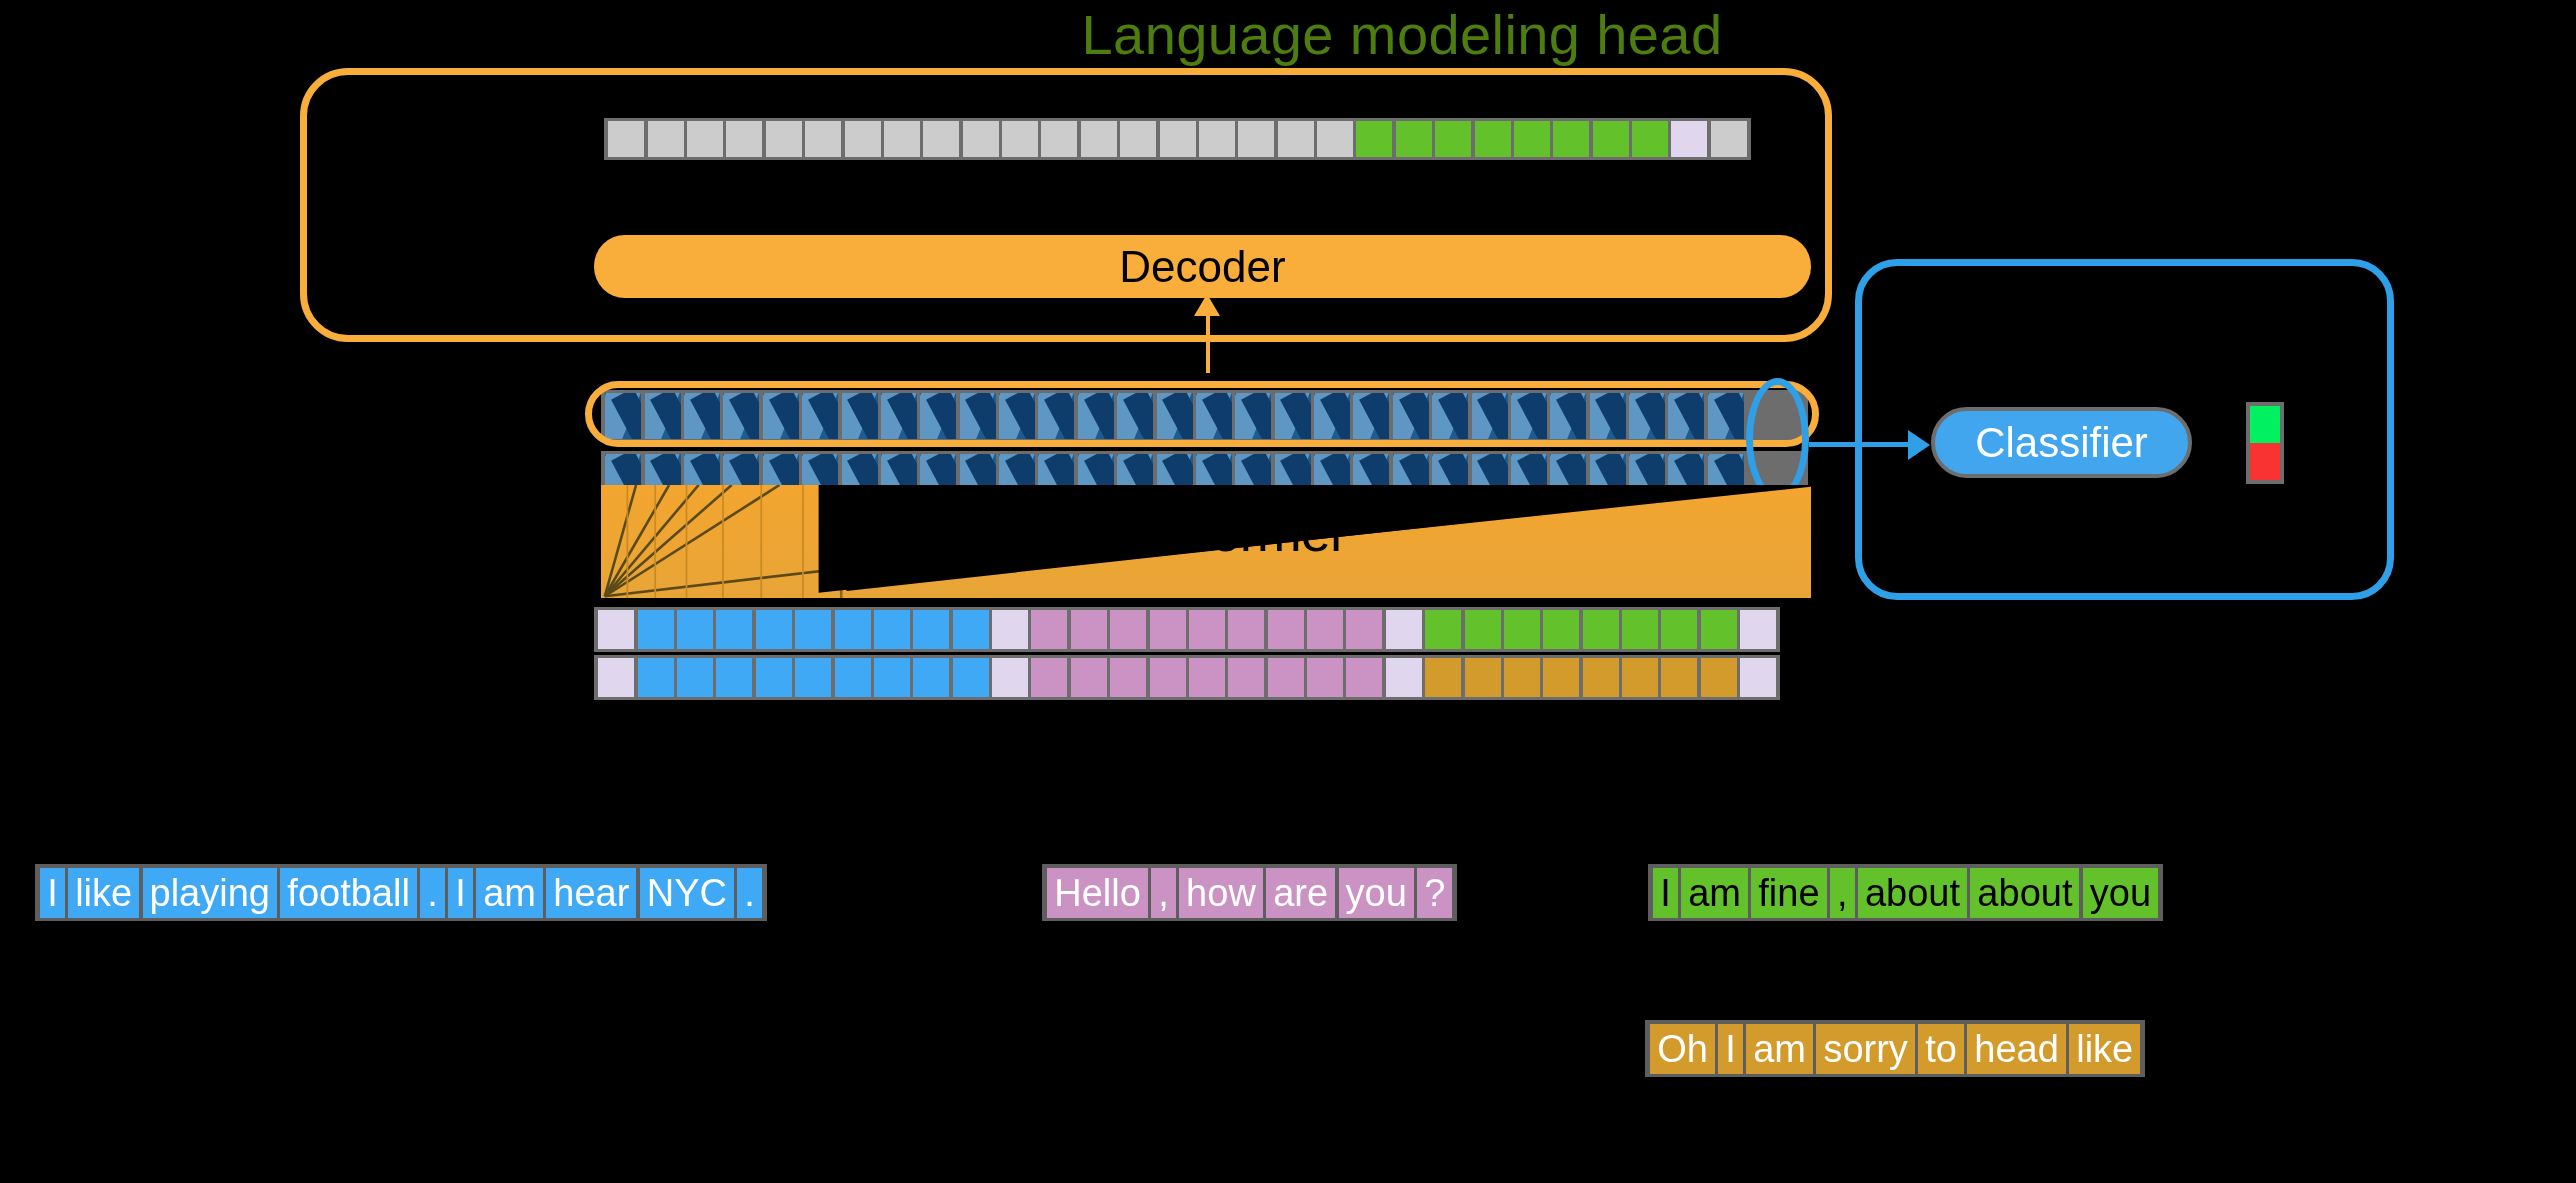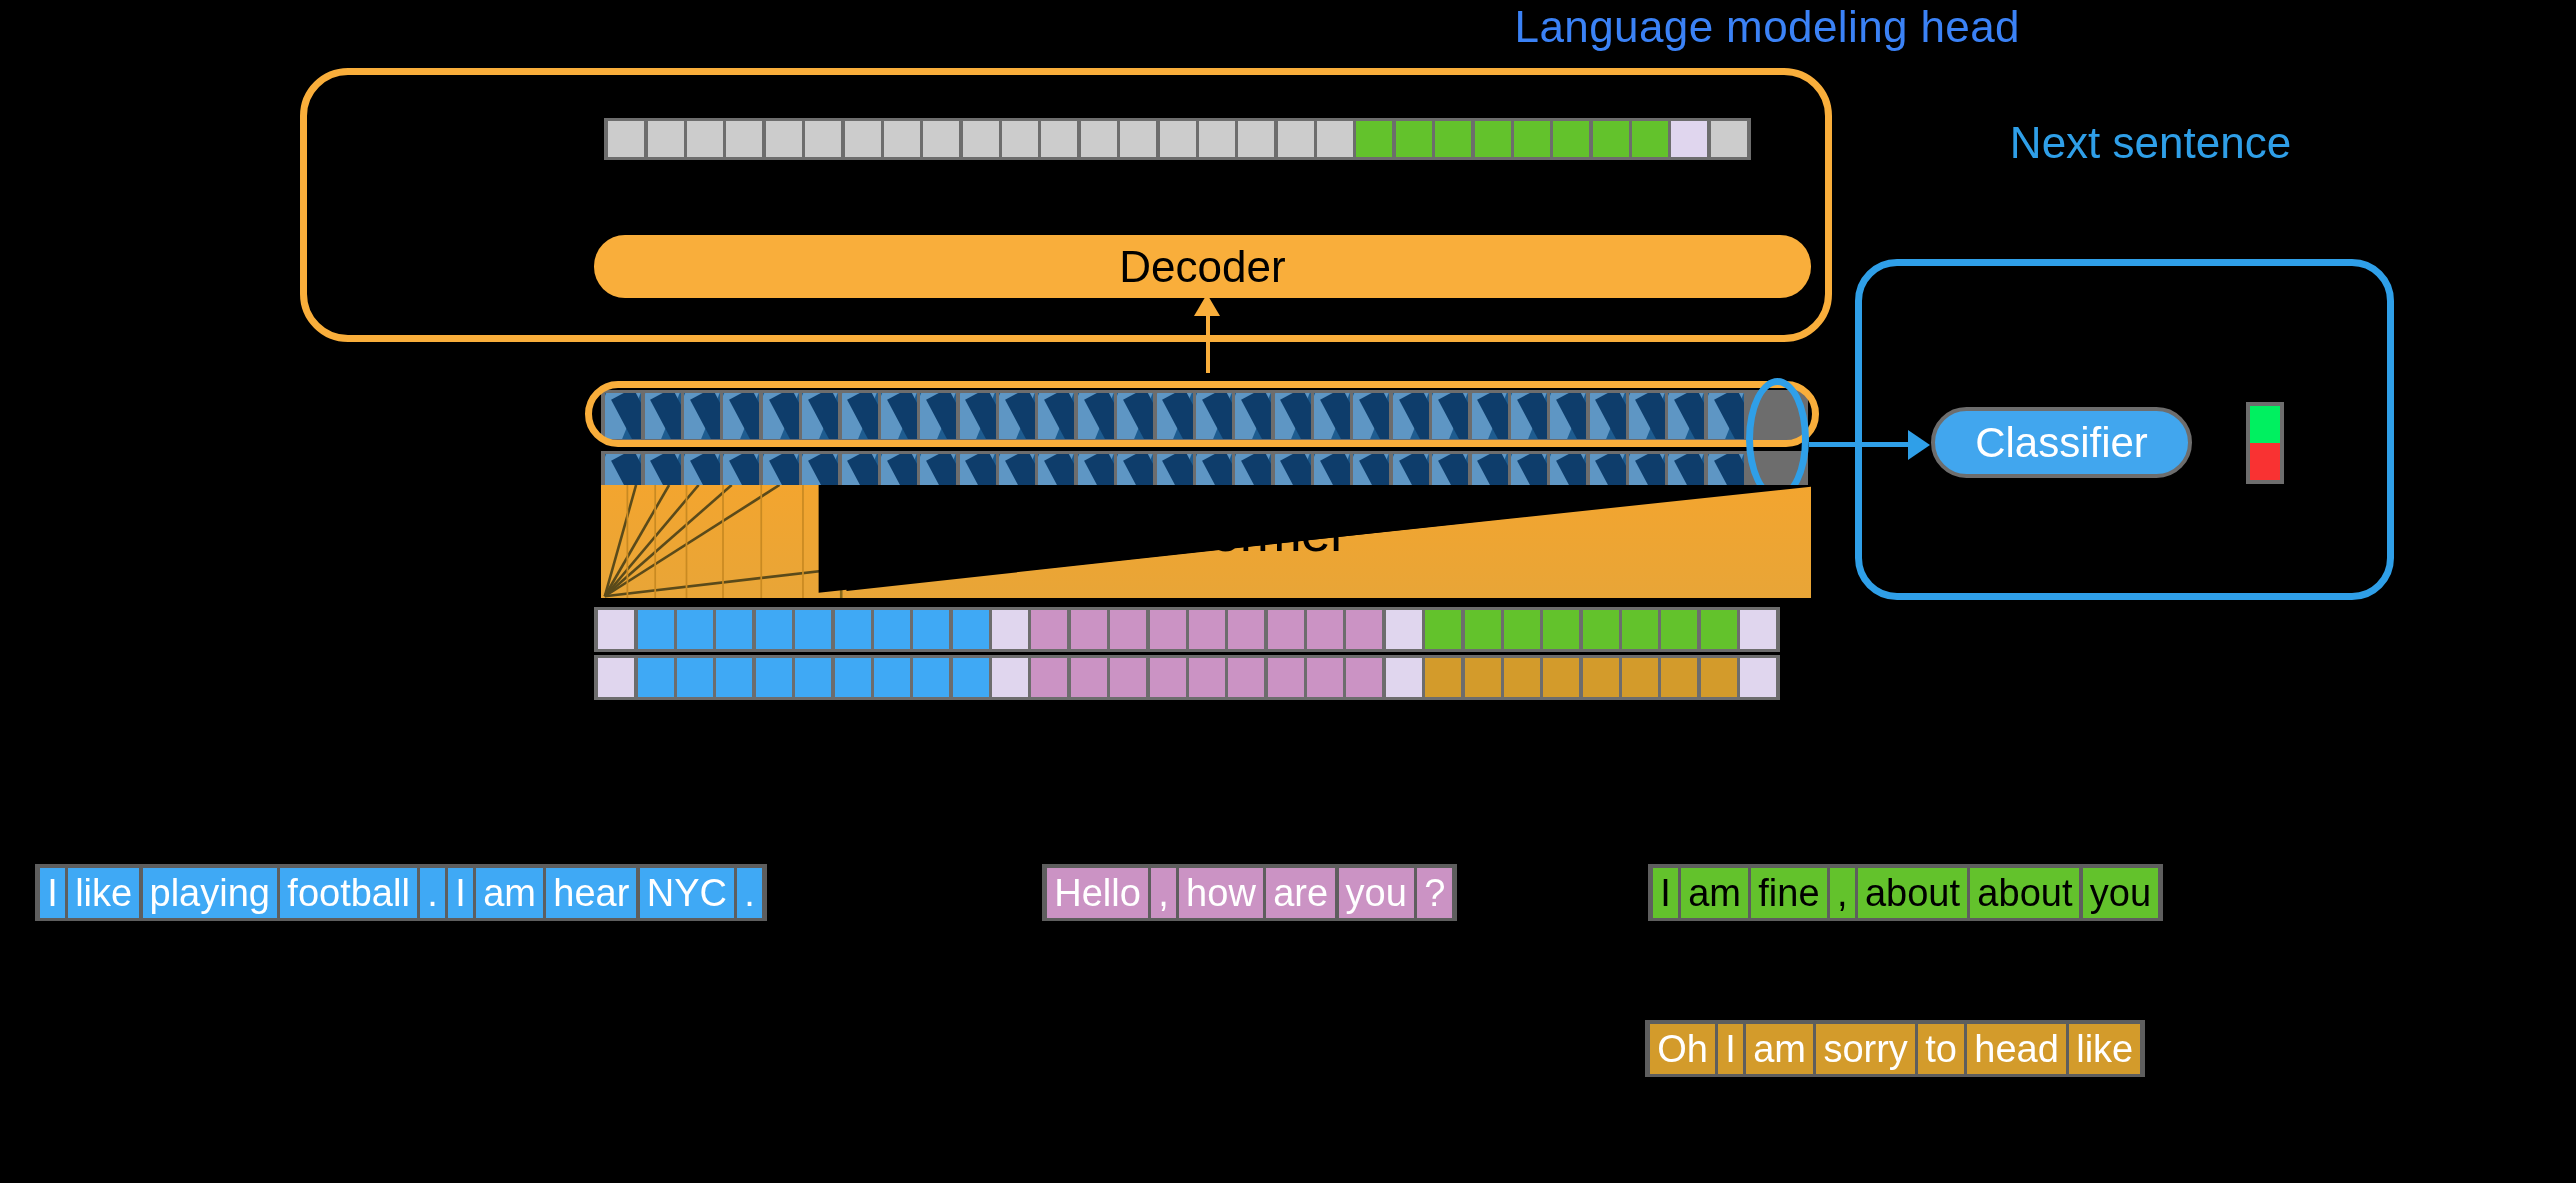--- a/index.html
+++ b/index.html
@@ -4,22 +4,22 @@
 <style>
   html,body{margin:0;padding:0;background:#000;}
   body{
     width:2576px;height:1183px;position:relative;overflow:hidden;
     font-family:"Liberation Sans","DejaVu Sans",sans-serif;
   }
   .abs{position:absolute;}
 
   
   #lm-head-label{
-    left:784px;top:1.7px;width:1236px;text-align:right;
-    color:#3b82f6;font-size:44px;letter-spacing:0.4px;white-space:nowrap;
+    left:784px;top:1.7px;width:1236px;text-align:center;
+    color:#4d7c0f;font-size:56px;letter-spacing:0.4px;white-space:nowrap;
   }
   #nsp-head-label{
     left:1898px;top:118px;width:505px;text-align:center;
     color:#2F9FE8;font-size:44px;line-height:1.15;
   }
 
   
   #lm-head-box{
     left:300px;top:68px;width:1532px;height:274px;
     border:7.8px solid #F9AE3B;border-radius:48px;box-sizing:border-box;
@@ -182,21 +182,20 @@
   </div>
 
 <div class="abs" id="decoder-pill">
   <span id="decoder-label">Decoder</span>
 </div>
 
 <div class="abs" id="decoder-arrow-shaft"></div>
 <div class="abs" id="decoder-arrow-head"></div>
 
 <div class="abs" id="nsp-head-label">
-  <div>Next sentence</div>
 </div>
 
 <div class="abs" id="nsp-head-box"></div>
 
 <div class="abs" id="classifier-pill">
   <span id="classifier-label">Classifier</span>
 </div>
 
 <div class="abs" id="class-out">
     <i style="background: rgb(0, 240, 96);"></i>

